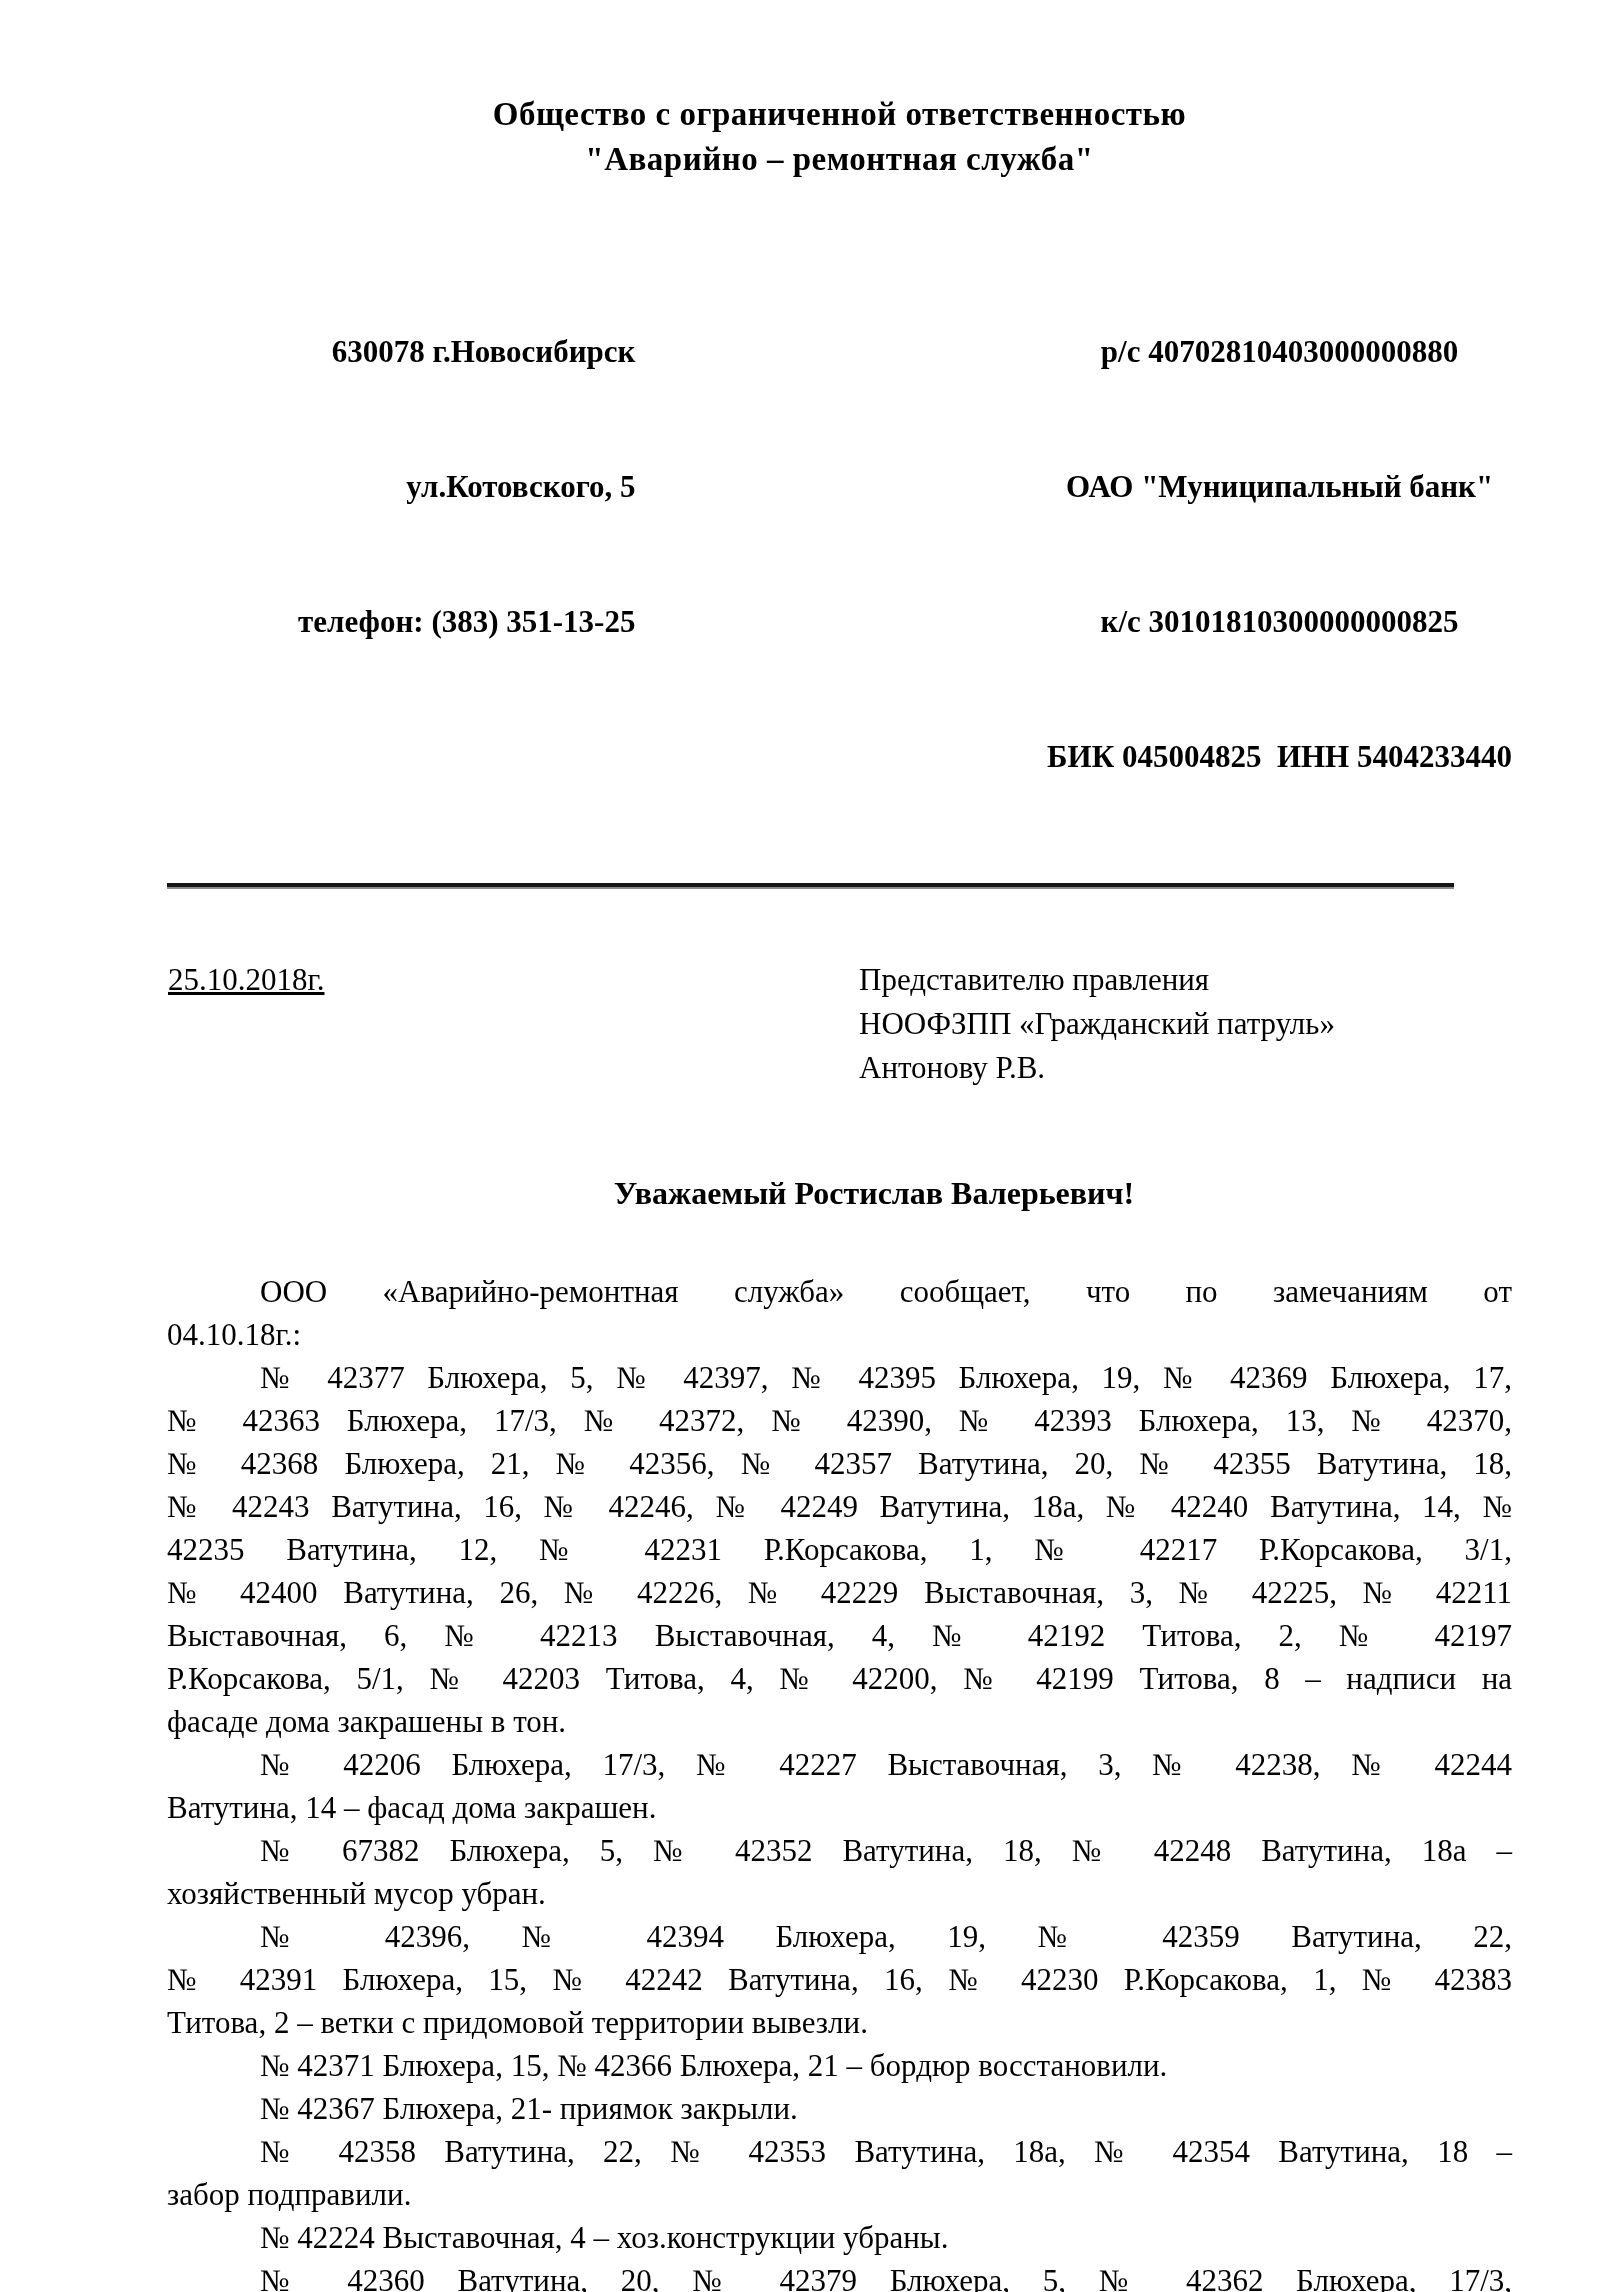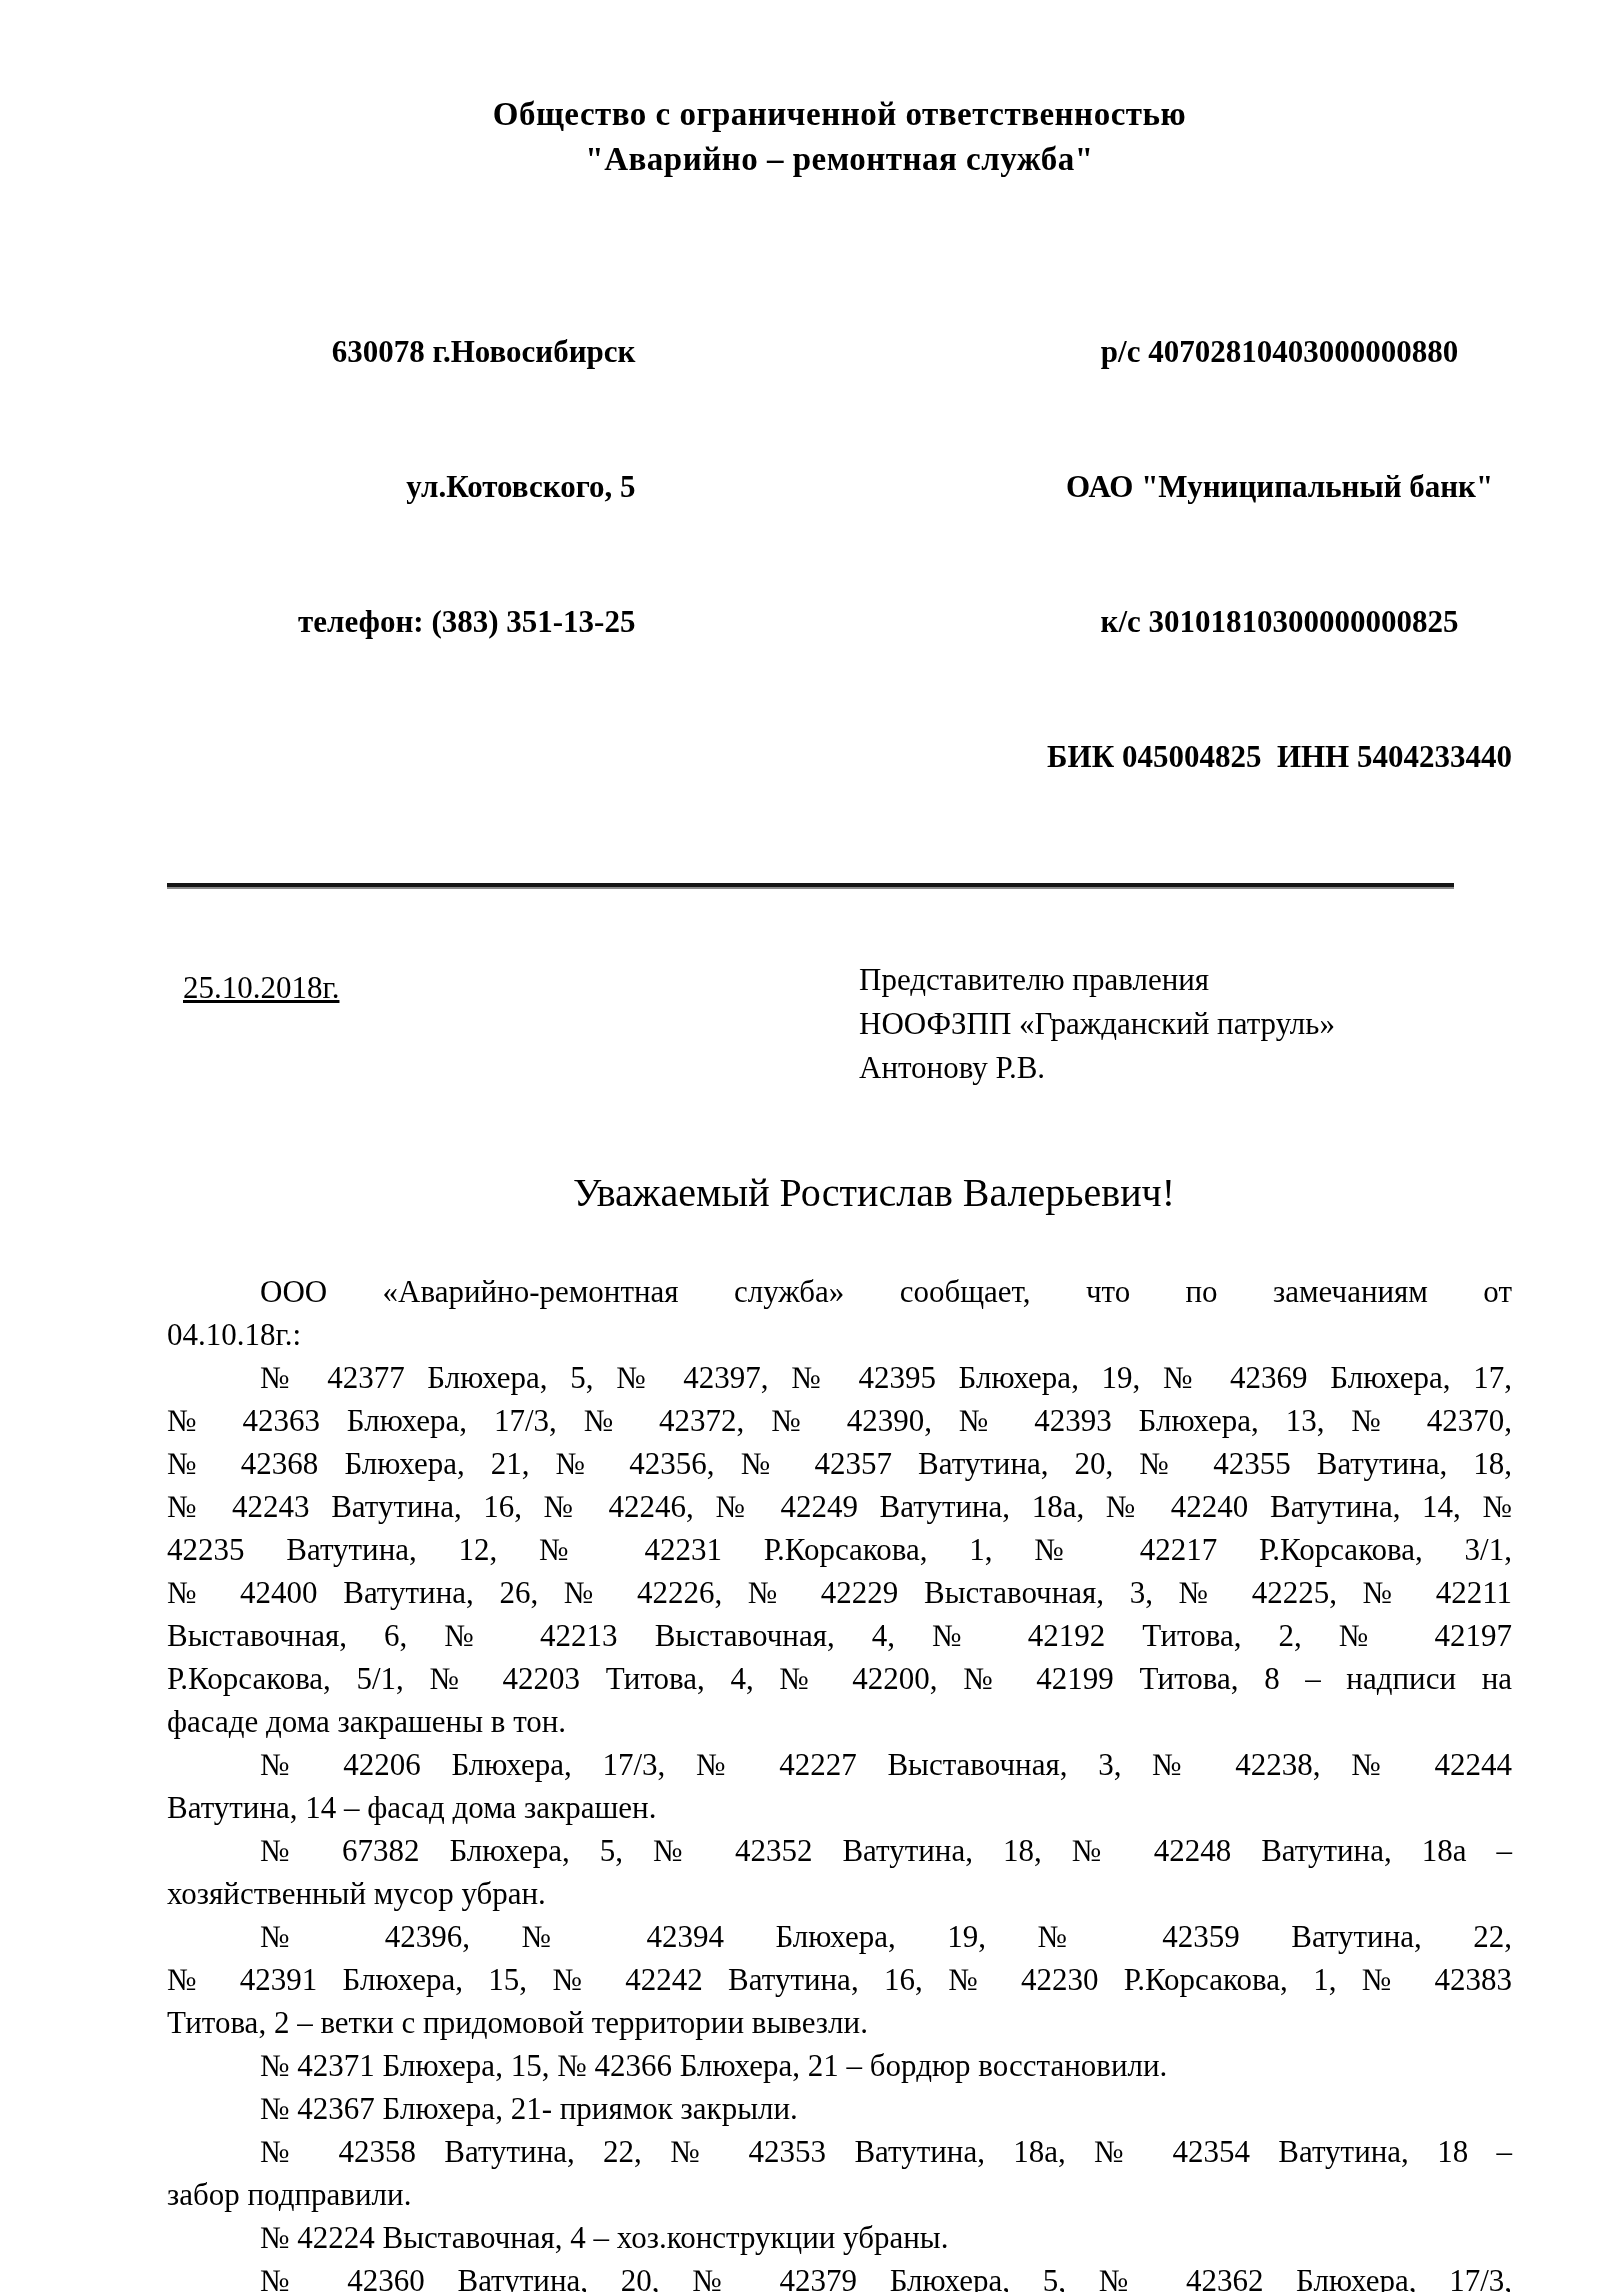--- a/index.html
+++ b/index.html
@@ -53,37 +53,37 @@
   
   .dateline {
     position: relative;
     margin-top: 69px;
     font-size: 31px;
     line-height: 44px;
     min-height: 137px;
   }
   .date {
     position: absolute;
-    left: 16px;
+    left: 1px;
     top: 0;
     text-decoration: underline;
-    margin-top: 8px;
   }
   .recipient {
     position: absolute;
     left: 692px;
     top: 0;
   }
   
   .salutation {
     margin-top: 76px;
     text-align: center;
-    font-size: 40px;
+    font-size: 32px;
     line-height: 44px;
     text-indent: 69px;
+    font-weight: bold;
   }
   
   .body {
     margin-top: 55px;
     font-size: 31px;
   }
   .ln {
     line-height: 43px;
     text-align: justify;
     text-align-last: justify;

